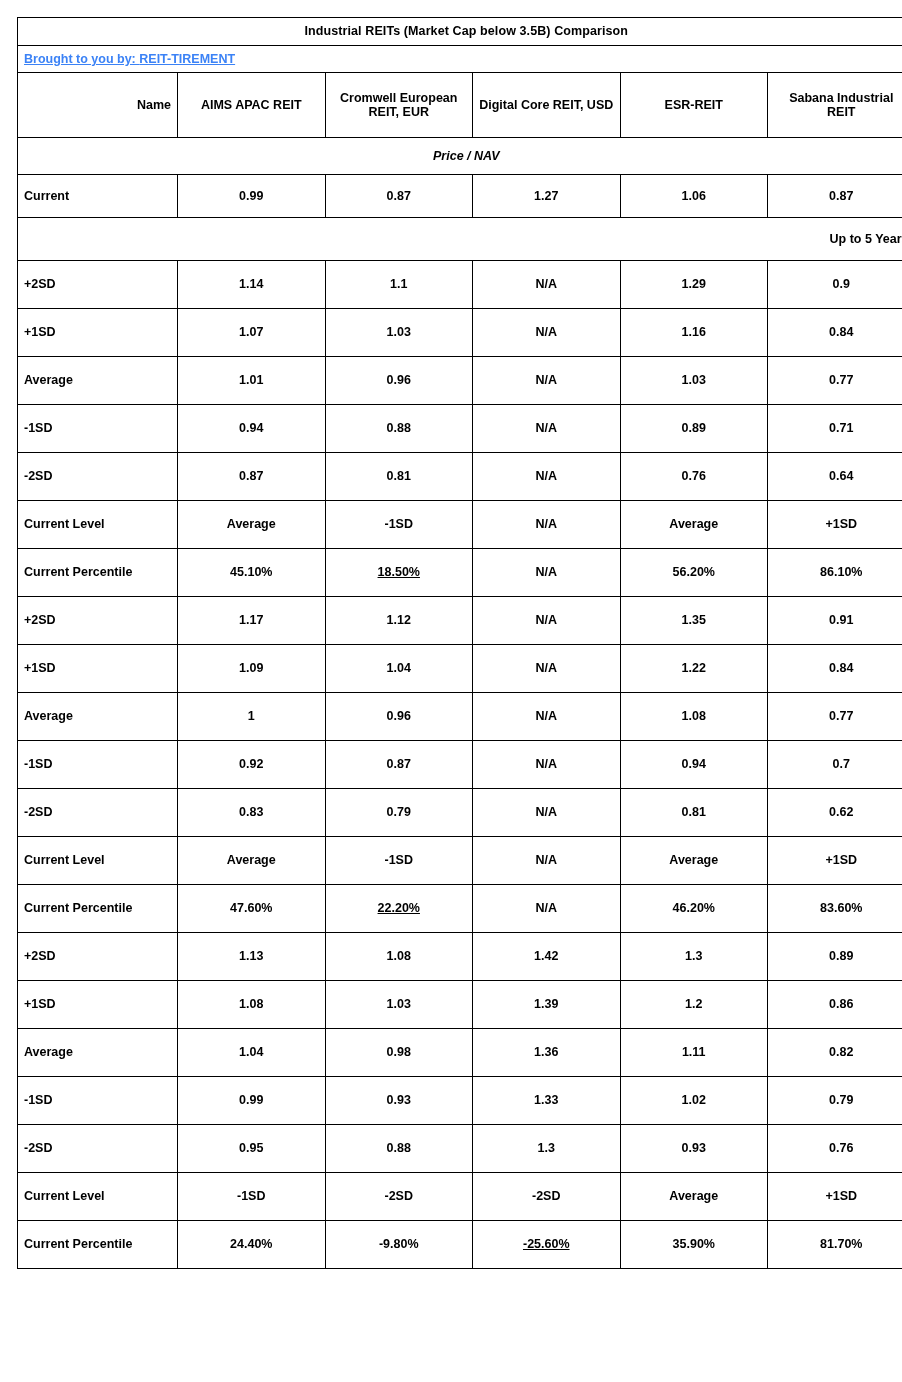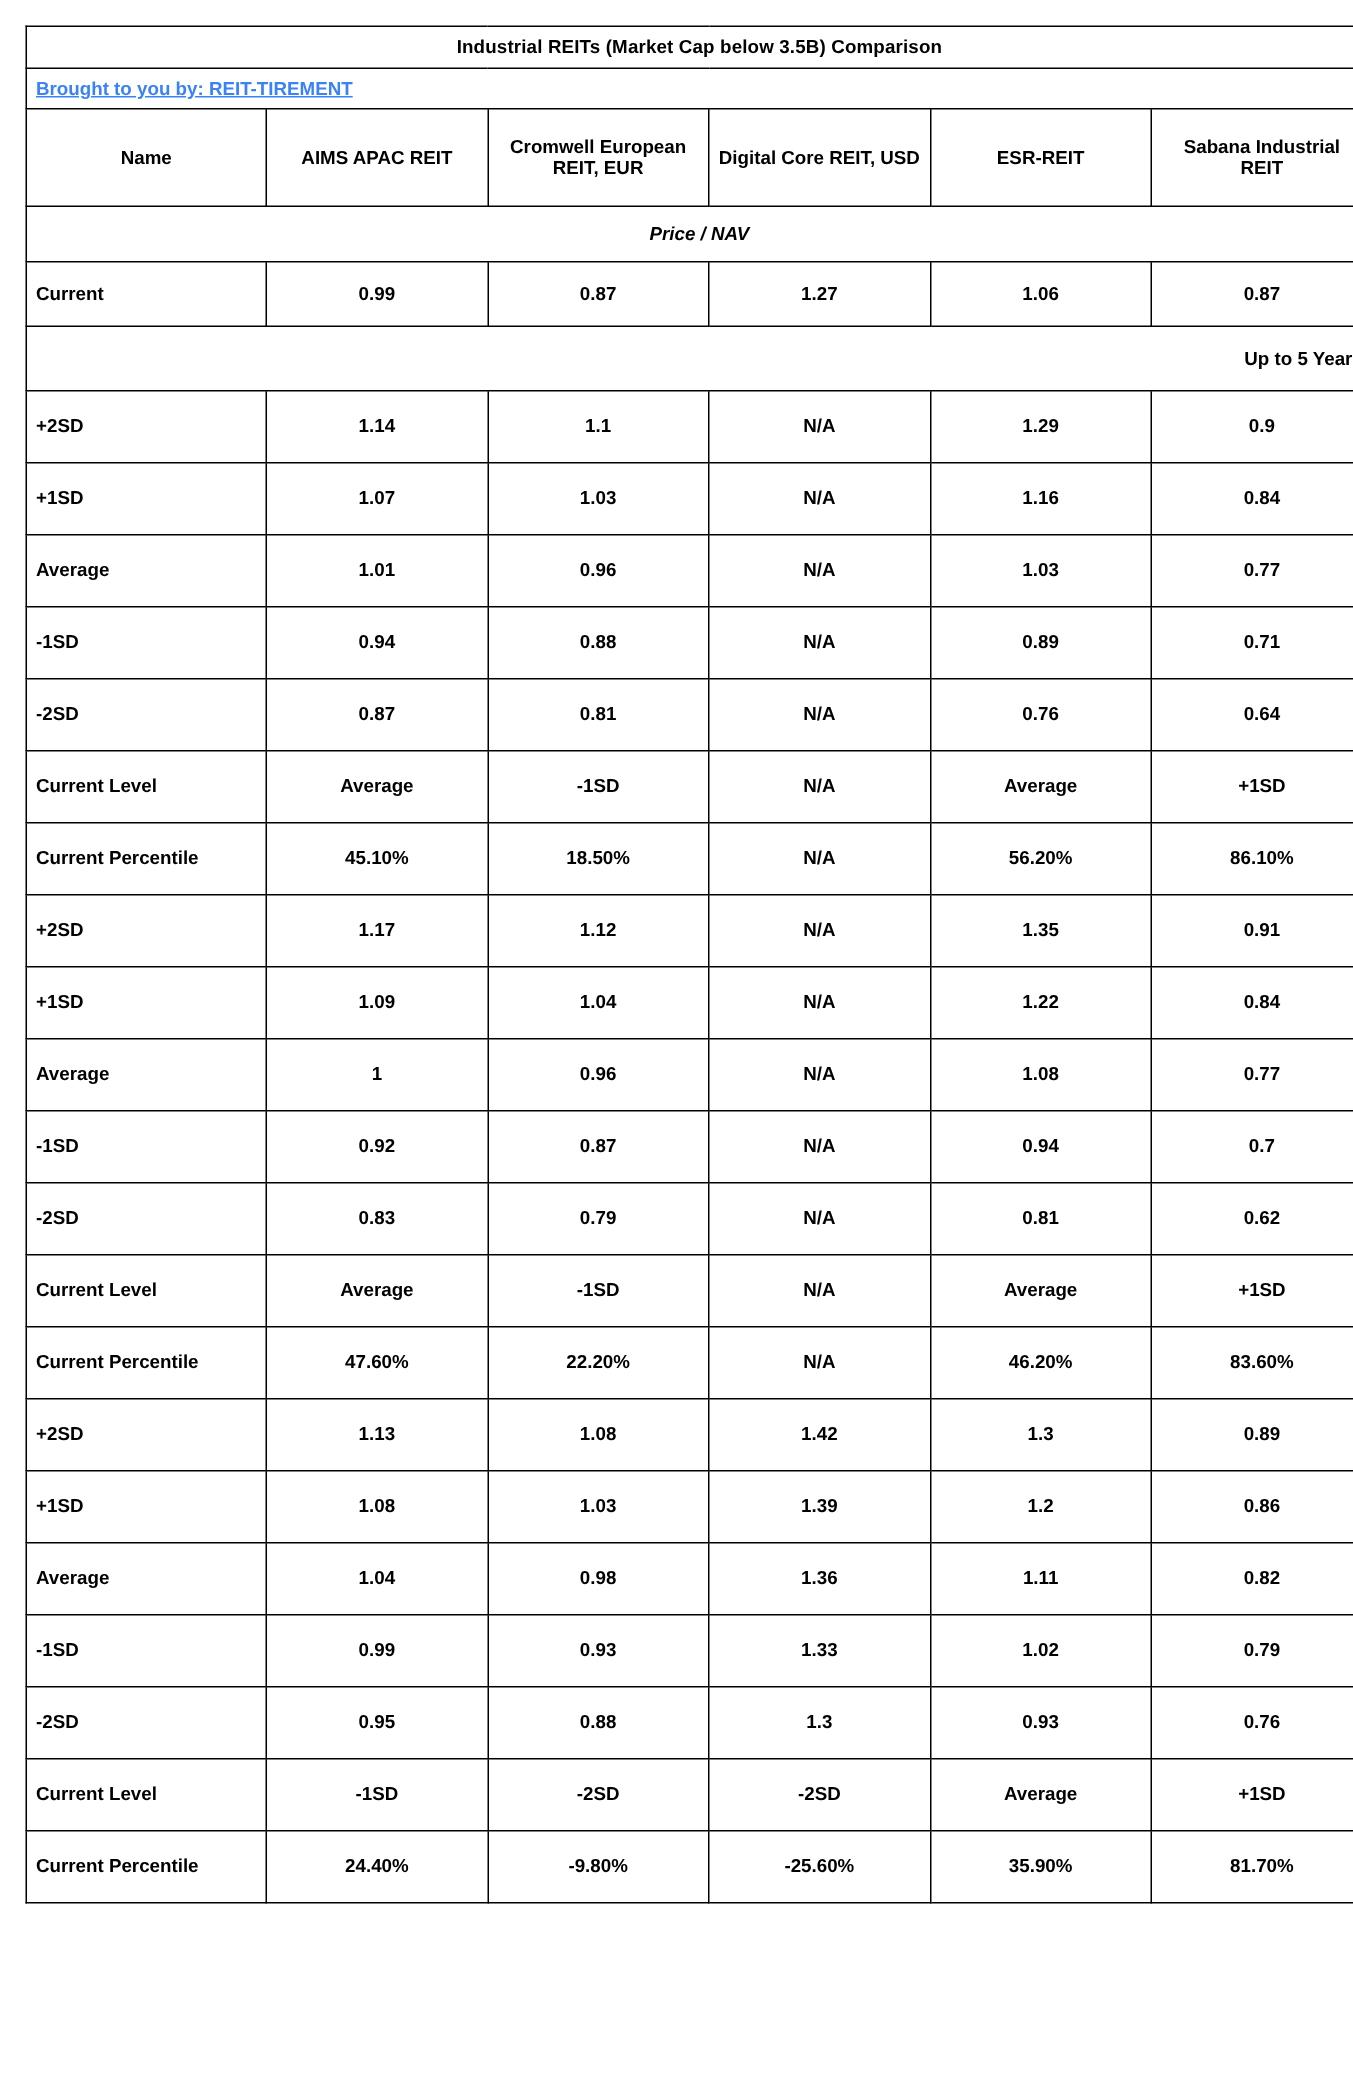--- a/index.html
+++ b/index.html
@@ -63,21 +63,21 @@
   }
 
   
   td.col-head {
     height: 64px;
     text-align: center;
     font-size: 12.5px;
     font-weight: bold;
   }
   td.col-head.name-head {
-    text-align: center;
+    text-align: right;
     padding-left: 6px;
   }
 
   
   td.band-main {
     height: 36px;
     text-align: center;
     background: #8faadc;
     font-size: 12.5px;
     font-weight: bold;
@@ -99,21 +99,21 @@
   }
   td.val {
     text-align: center;
     font-weight: normal;
     height: 47px;
   }
   tr.r-current td { height: 42px; }
   tr.r-current td.val { height: 42px; }
 
   
-  td.fill-green-dark  { background: #57b987; }
+  td.fill-green-dark  { background: #57b987; text-decoration: underline; }
   td.fill-green-mid   { background: #8ed0a9; }
   td.fill-green-light { background: #ddefe3; }
   td.fill-green-faint { background: #f7fcf9; }
   td.fill-red-strong  { background: #e57a70; }
   td.fill-red-light   { background: #fdeaea; }
   td.fill-red-faint   { background: #fefafa; }
   td.fill-none        { background: #ffffff; }
 </style>
 </head>
 <body>

